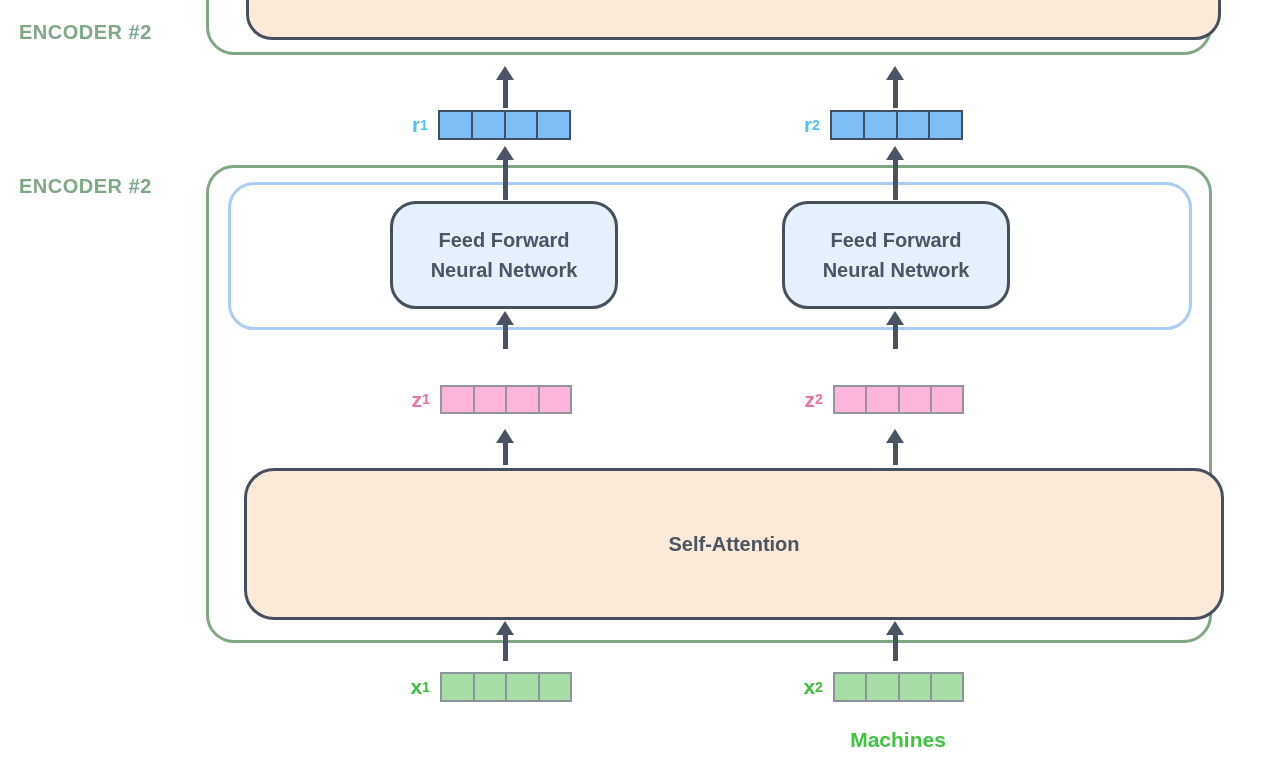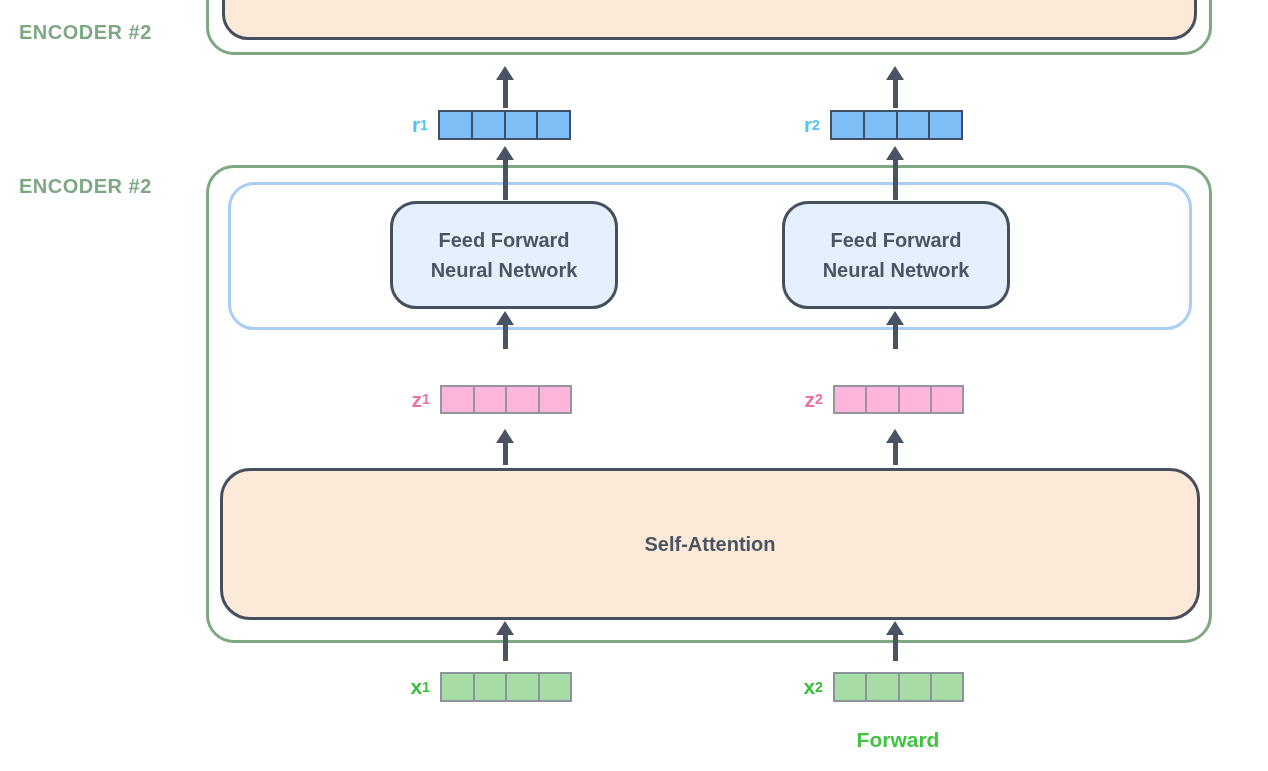--- a/index.html
+++ b/index.html
@@ -34,21 +34,21 @@
   
   .dark-box {
     position: absolute;
     border: 3.5px solid var(--dark-border);
     border-radius: 26px;
     z-index: 2;
     display: flex;
     align-items: center;
     justify-content: center;
   }
-  .peach { background: var(--peach-fill); }
+  .peach { background: var(--peach-fill); margin-left: 24px; }
   .ffnn  { background: var(--ffnn-fill); }
   .block-text {
     color: var(--text-dark);
     font-size: 20px;
     font-weight: bold;
     text-align: center;
     white-space: pre-line;
     line-height: 1.5;
   }
   .ffnn-layer-outline {
@@ -224,15 +224,15 @@
     <span>x</span>
       <sub>2</sub>
   </div>
   <div class="vec-box vec-x" style="left:833px; top:672px; width:131px; height:30px;">
       <div class="cell"></div>
       <div class="cell"></div>
       <div class="cell"></div>
       <div class="cell"></div>
     </div>
 
-  <div class="word-label" style="left:798px; top:728px;">Forward</div>
+  <div class="word-label" style="left:798px; top:728px;">Machines</div>
 
 </div>
 
 </body></html>

